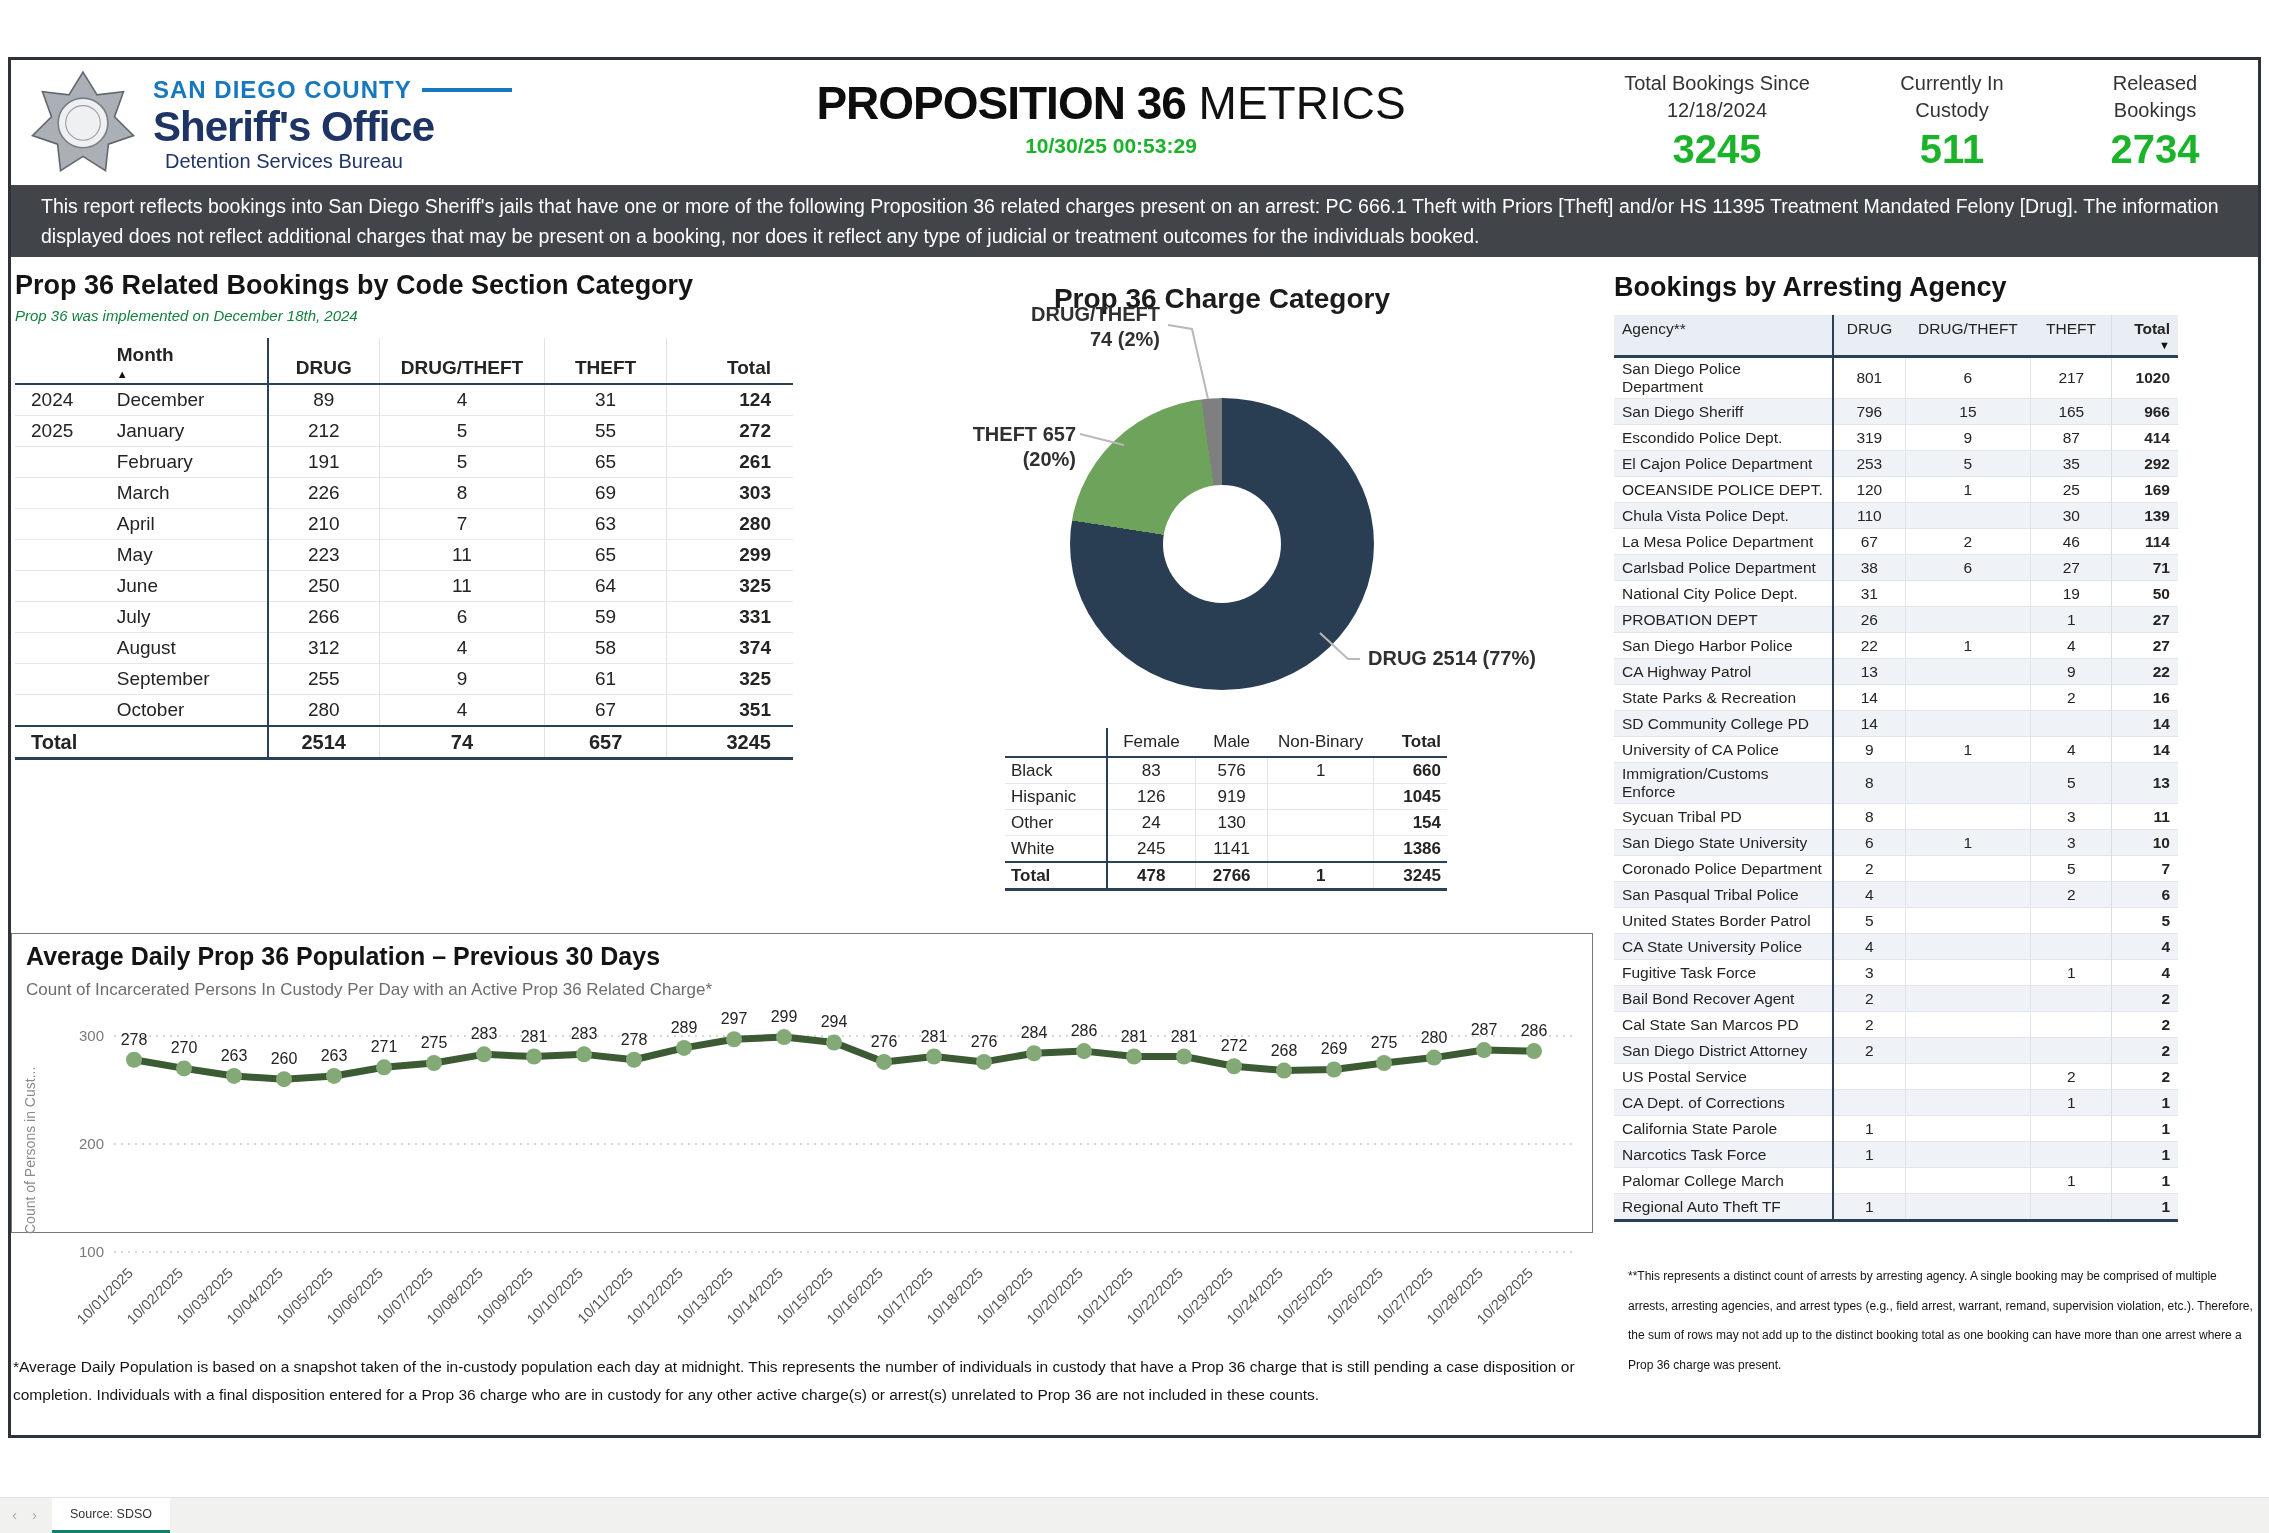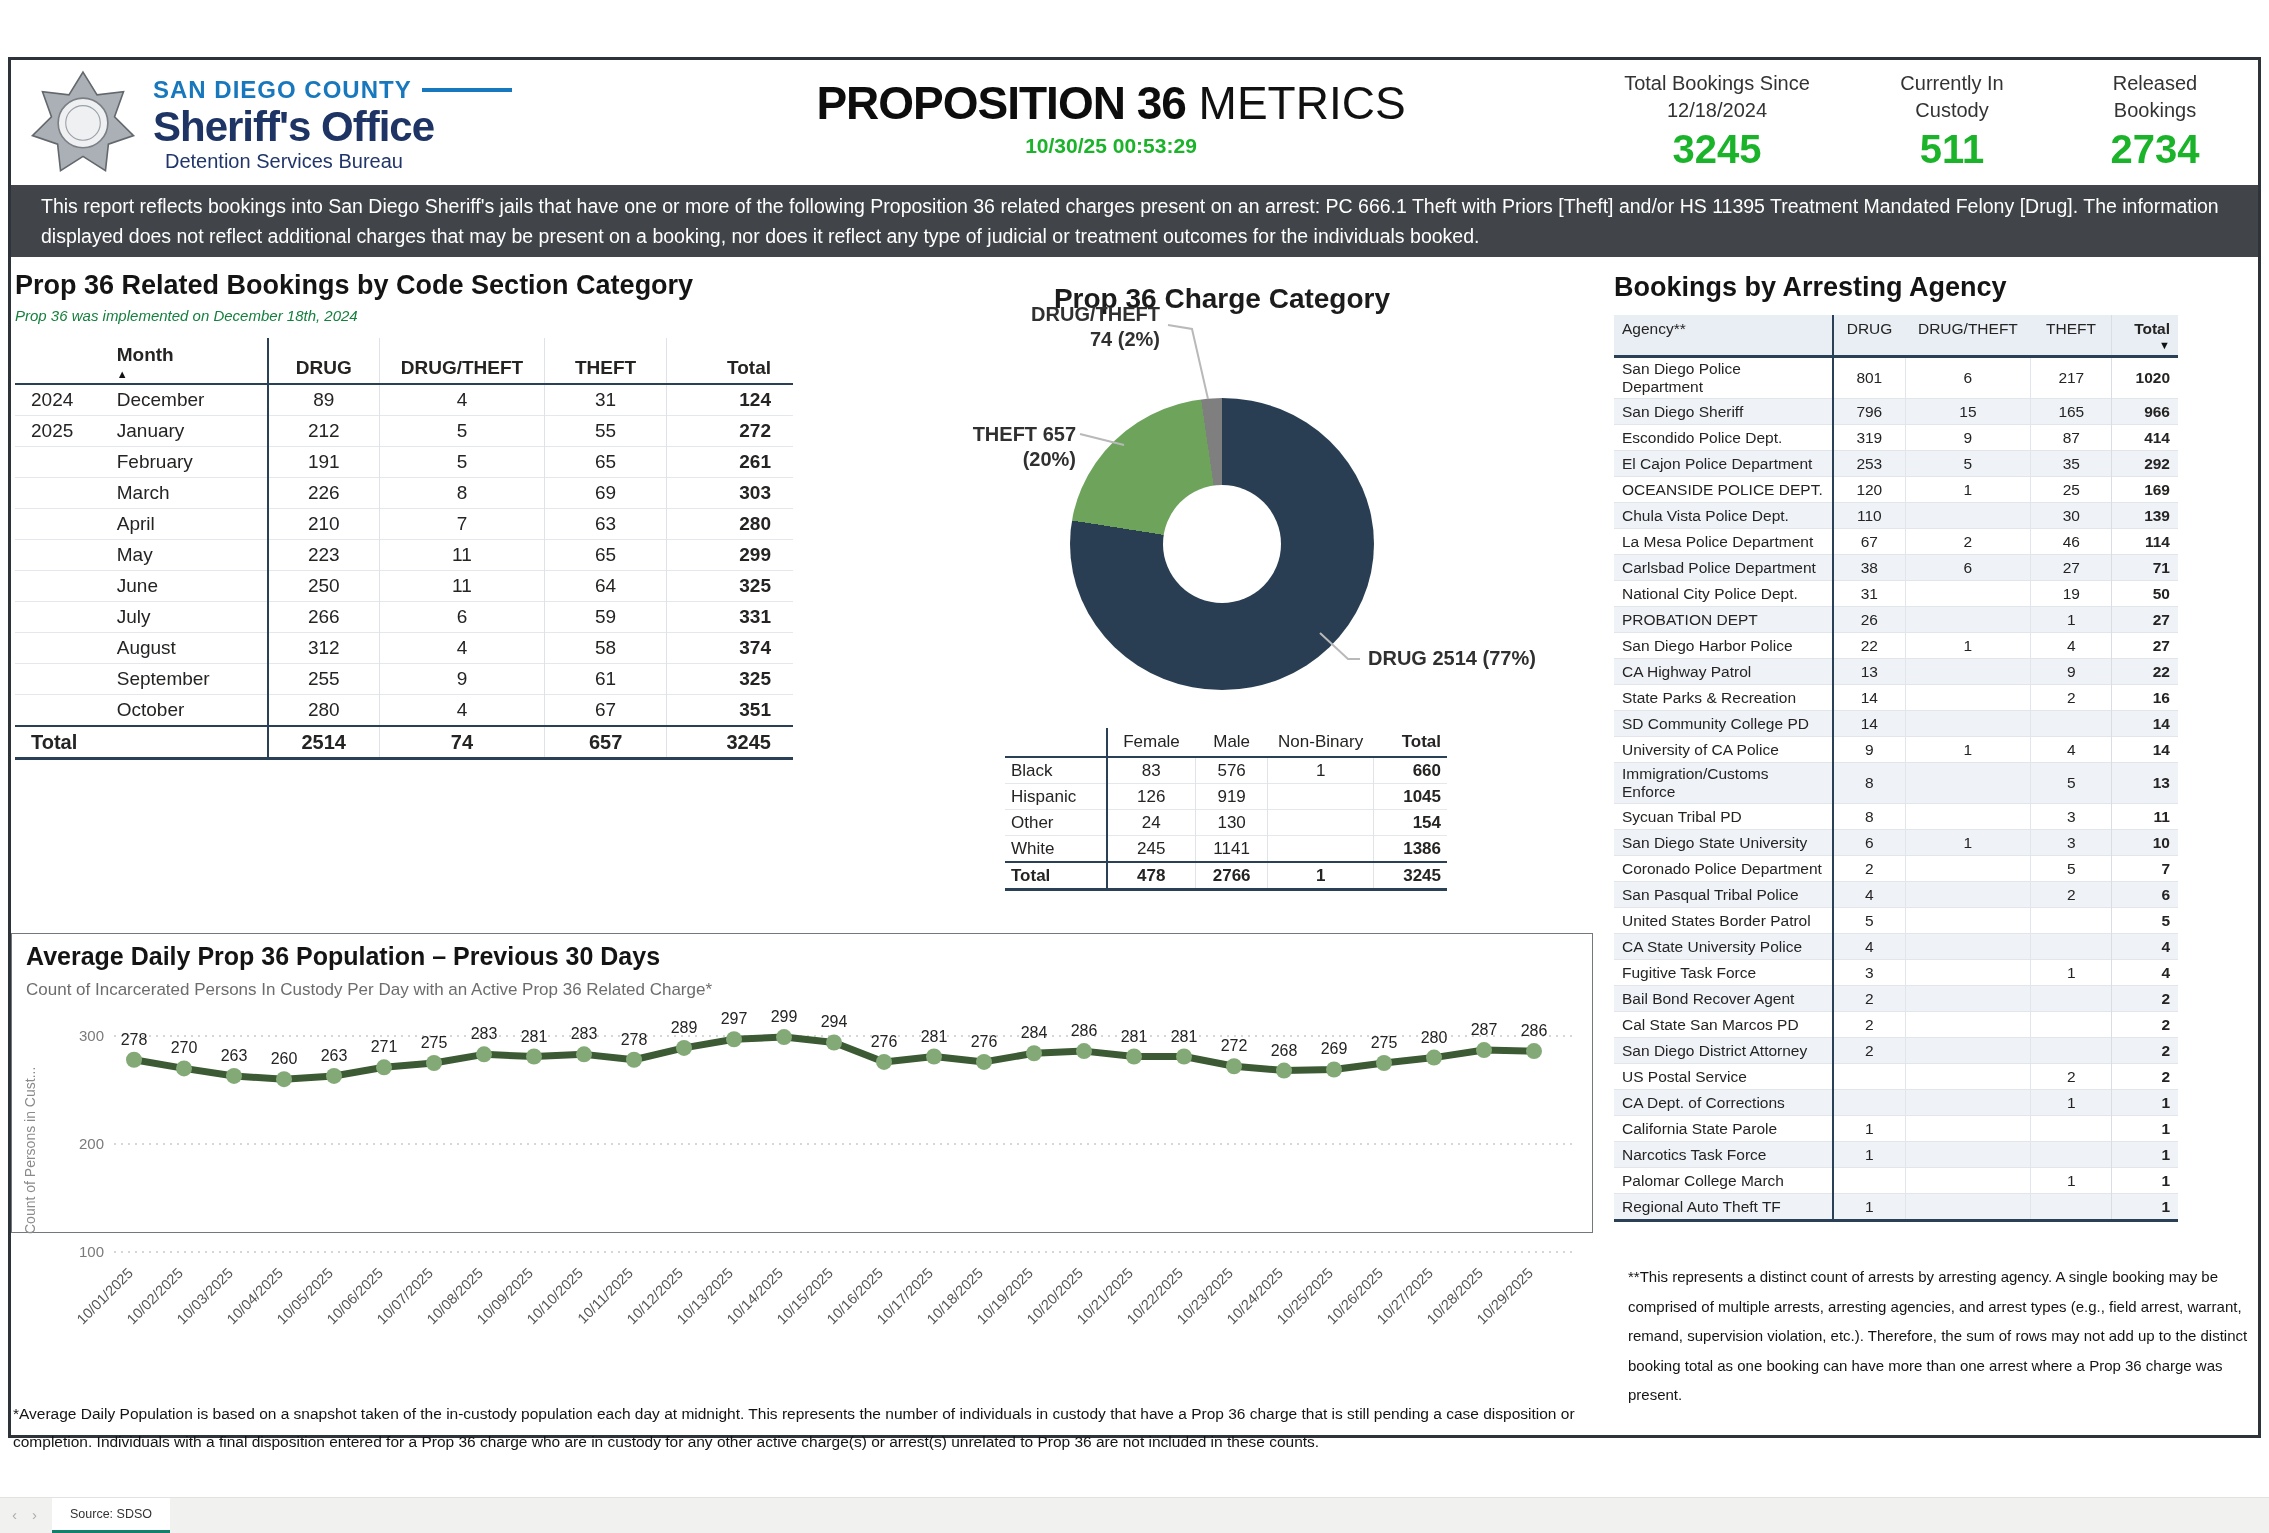--- a/index.html
+++ b/index.html
@@ -96,22 +96,22 @@
   .ylab{position:absolute;left:10px;top:300px;transform:rotate(-90deg);transform-origin:left top;font-size:14px;color:#8a8a8a;white-space:nowrap;}
   .lc-svg{position:absolute;left:22px;top:66px;}
   .grid{stroke:#c9c9c9;stroke-width:1.5;stroke-dasharray:2 5;}
   .ytick{font-size:15px;fill:#7a7a7a;text-anchor:end;}
   .trend{fill:none;stroke:#3c5a33;stroke-width:7;stroke-linejoin:round;stroke-linecap:round;}
   .dot{fill:#83aa76;}
   .dlabel{font-size:16px;fill:#242424;text-anchor:middle;}
   .xtick{font-size:14.5px;fill:#555;text-anchor:end;}
 
   
-  .foot-left{position:absolute;left:2px;top:1293px;width:1575px;font-size:15.5px;line-height:28px;color:#141414;margin-top:47px;}
-  .foot-right{position:absolute;left:1617px;top:1202px;width:625px;font-size:15px;line-height:29.5px;color:#141414;}
+  .foot-left{position:absolute;left:2px;top:1293px;width:1575px;font-size:15.5px;line-height:28px;color:#141414;}
+  .foot-right{position:absolute;left:1617px;top:1202px;width:625px;font-size:12px;line-height:29.5px;color:#141414;}
 
   
   .tabbar{position:absolute;left:0;top:1497px;width:2269px;height:36px;background:#f1f1ef;border-top:1px solid #e2e2e0;}
   .nav-arrow{position:absolute;top:8px;font-size:15px;color:#adadad;cursor:pointer;}
   .nav-prev{left:12px;} .nav-next{left:32px;}
   .sheet-tab{position:absolute;left:52px;top:0;width:118px;height:32px;background:#fff;border-bottom:4px solid #12806a;
     display:flex;align-items:center;justify-content:center;font-size:12.5px;color:#333;cursor:pointer;}
 </style>
 </head>
 <body>

